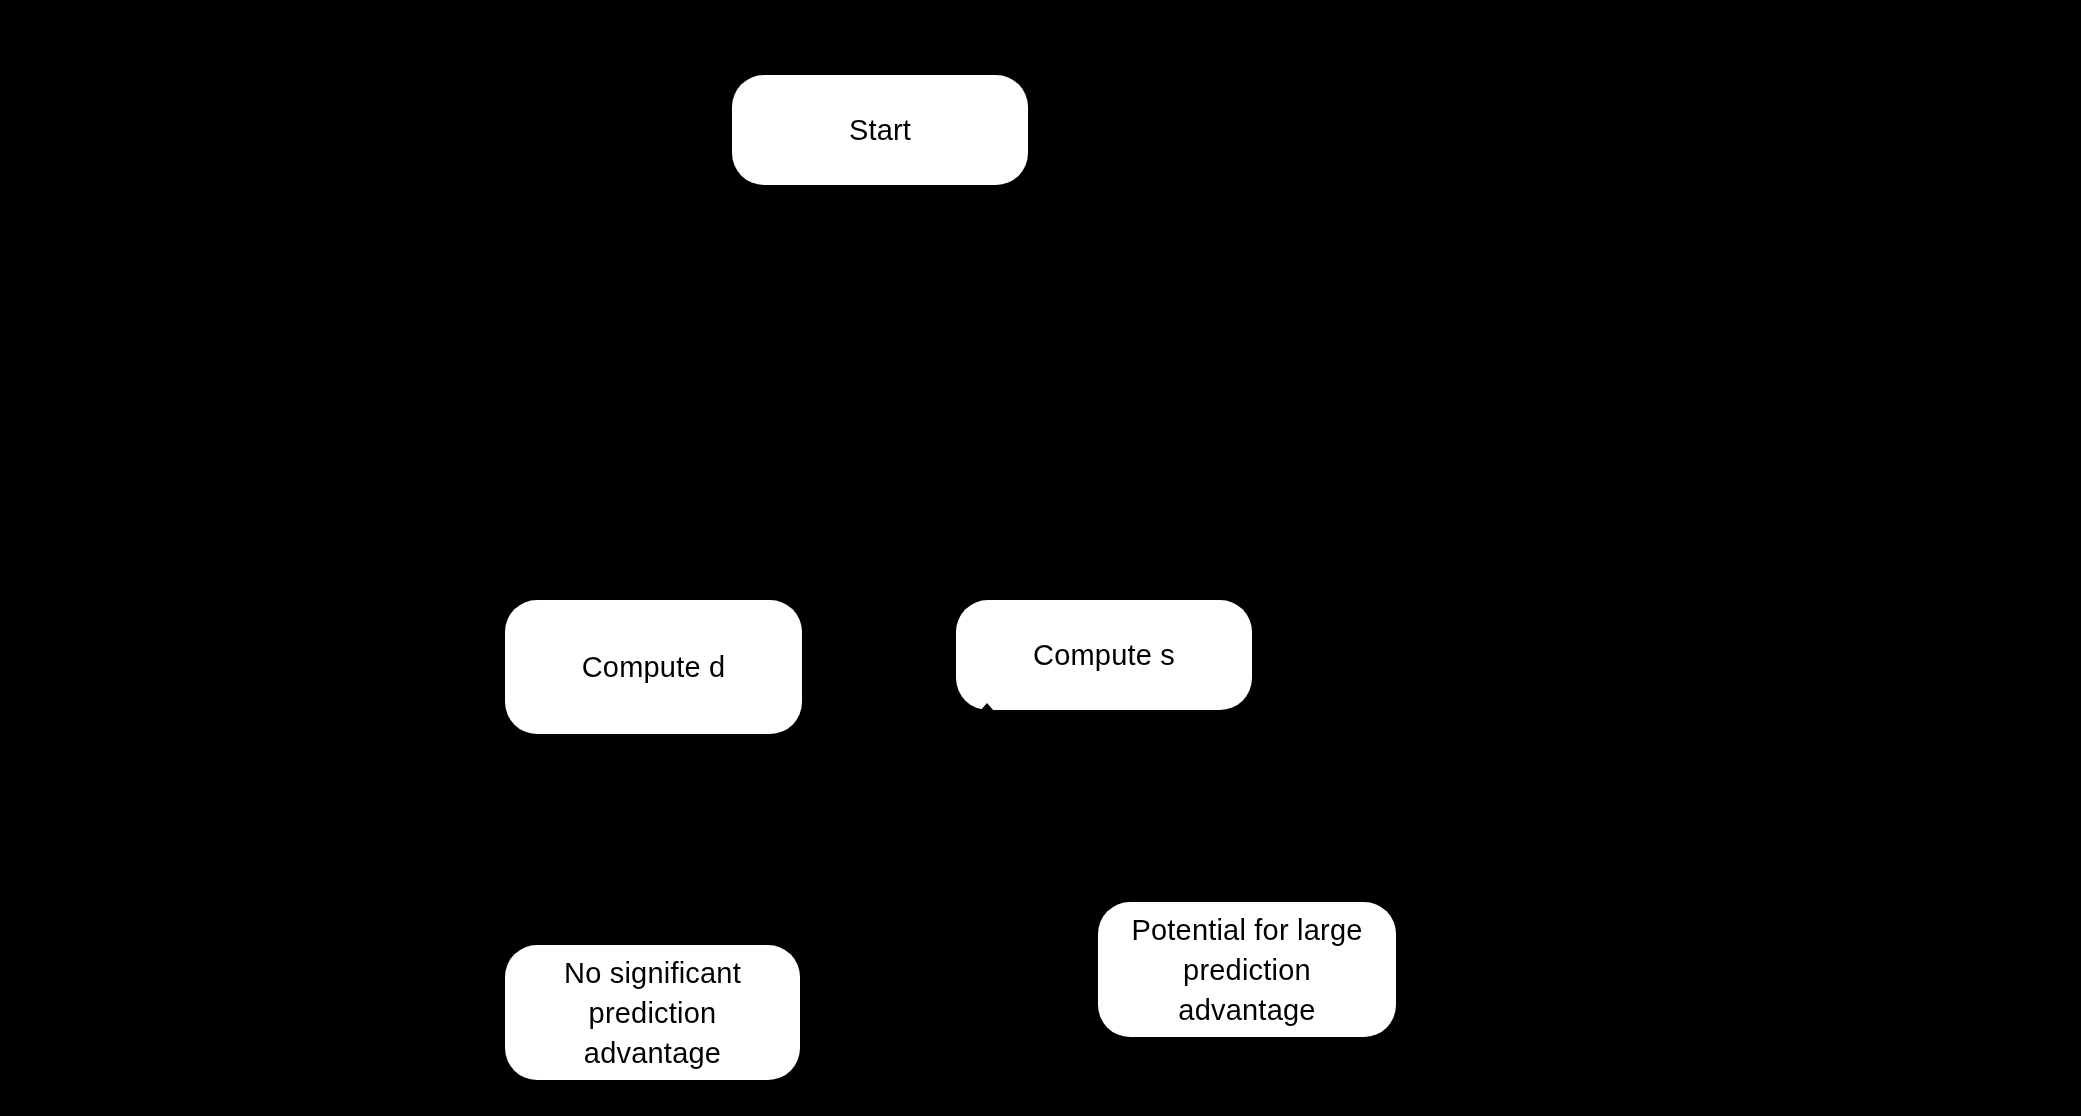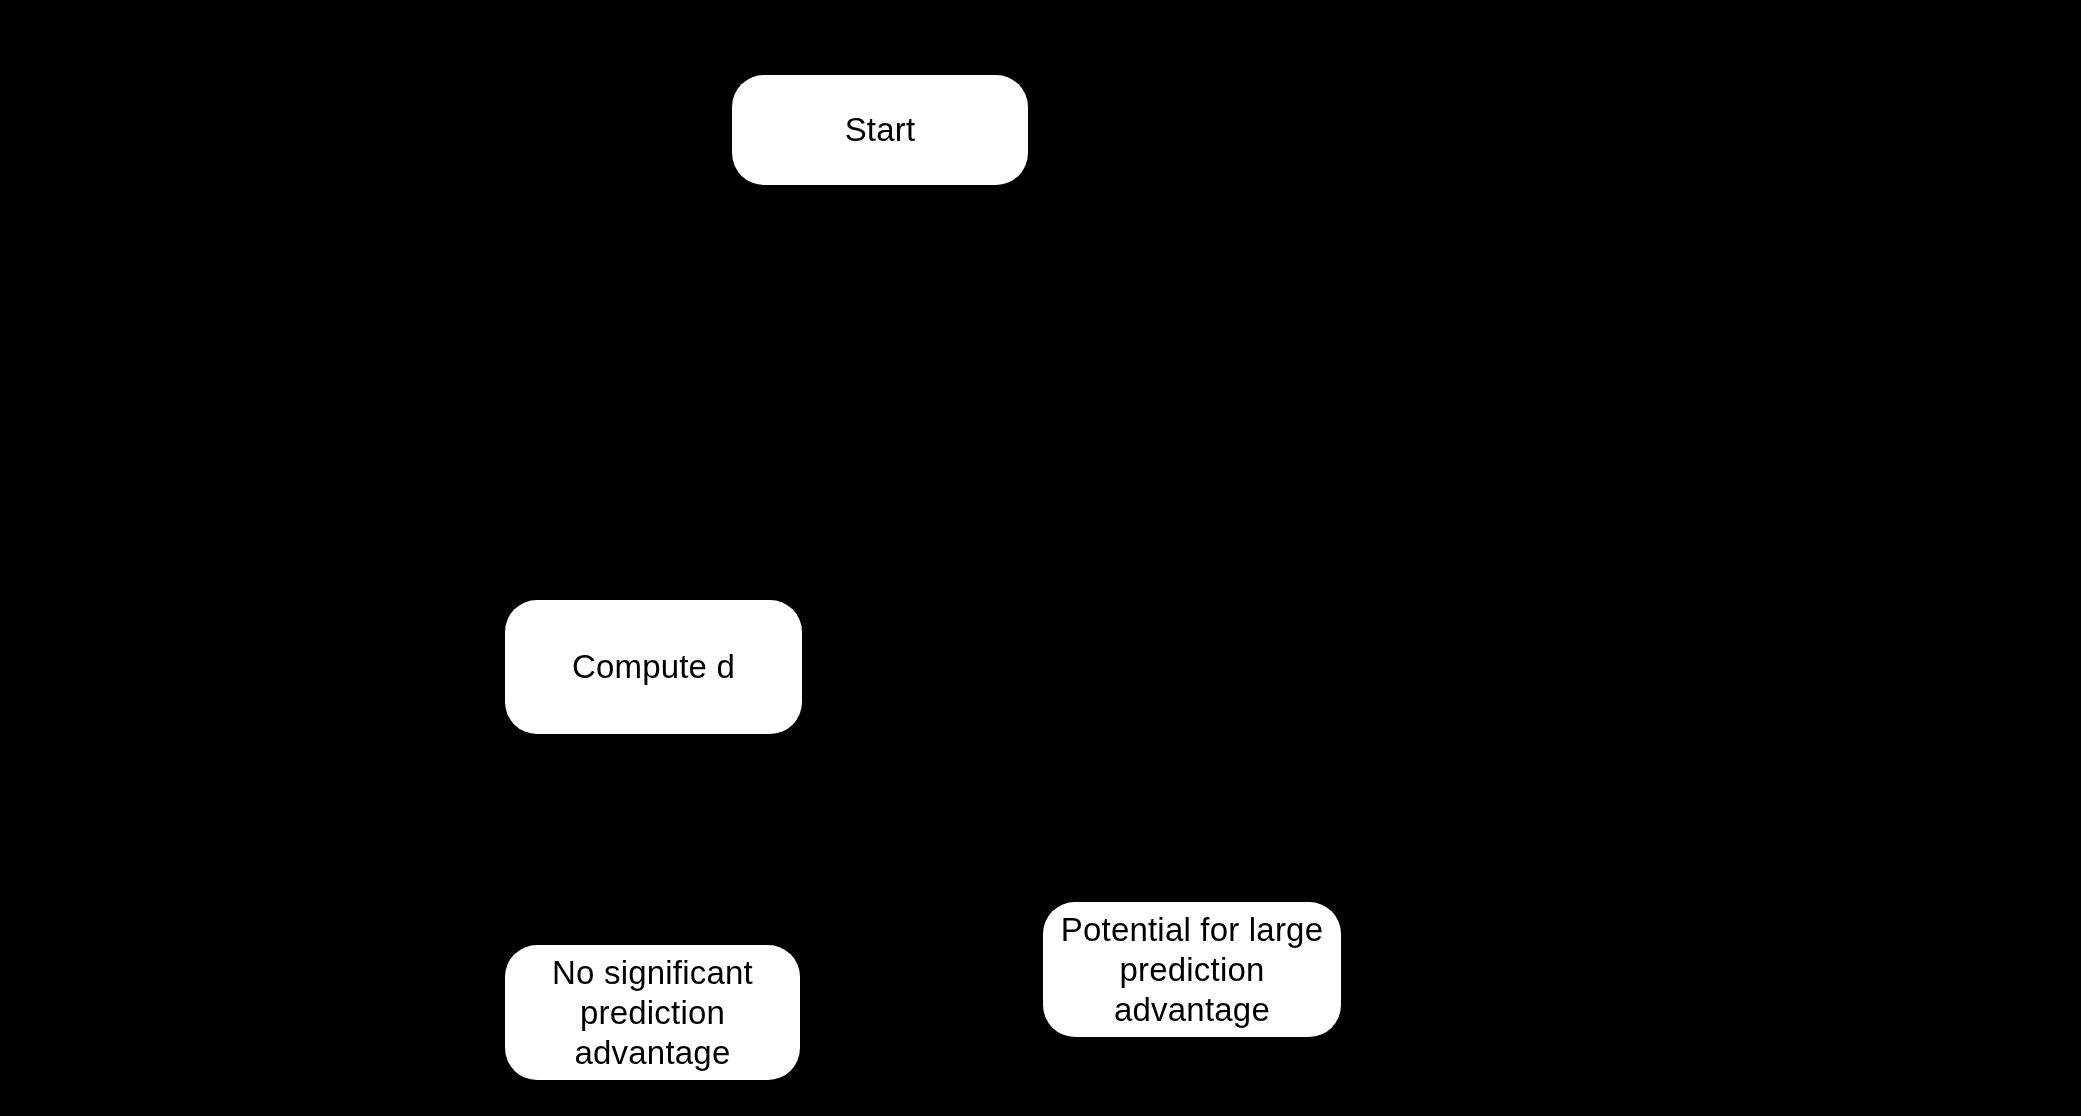--- a/index.html
+++ b/index.html
@@ -19,34 +19,34 @@
     position: absolute;
     background: #ffffff;
     border-radius: 32px;
     display: flex;
     align-items: center;
     justify-content: center;
     box-sizing: border-box;
   }
   .node-label {
     color: #000000;
-    font-size: 33px;
+    font-size: 29px;
     line-height: 40px;
     font-weight: 400;
     text-align: center;
     white-space: pre-line;
     letter-spacing: 0.2px;
   }
   
   .n-start           { left: 732px;  top: 75px;  width: 296px; height: 110px; }
   .n-compute-g       { left: 732px;  top: 299px; width: 296px; height: 111px; }
   .n-compute-d       { left: 505px;  top: 600px; width: 297px; height: 134px; }
   .n-compute-s       { left: 956px;  top: 600px; width: 296px; height: 110px; }
   .n-no-advantage    { left: 505px;  top: 902px; width: 295px; height: 135px; margin-top: 43px; }
-  .n-large-advantage { left: 1043px; top: 902px; width: 298px; height: 135px; }
+  .n-large-advantage { left: 1098px; top: 902px; width: 298px; height: 135px; }
   
   .notch {
     position: absolute;
     left: 24px;
     bottom: -1px;
     width: 0;
     height: 0;
     border-left: 7px solid transparent;
     border-right: 7px solid transparent;
     border-bottom: 8px solid #000000;
@@ -59,20 +59,24 @@
 
   <div class="node n-start">
     <span class="node-label">Start</span>
   </div>
 
 
   <div class="node n-compute-d">
     <span class="node-label">Compute d</span>
   </div>
 
+  <div class="node n-compute-s">
+    <span class="node-label">Compute s</span>
+    <span class="notch"></span>
+  </div>
 
   <div class="node n-no-advantage">
     <span class="node-label">No significant
 prediction
 advantage</span>
   </div>
 
   <div class="node n-large-advantage">
     <span class="node-label">Potential for large
 prediction

